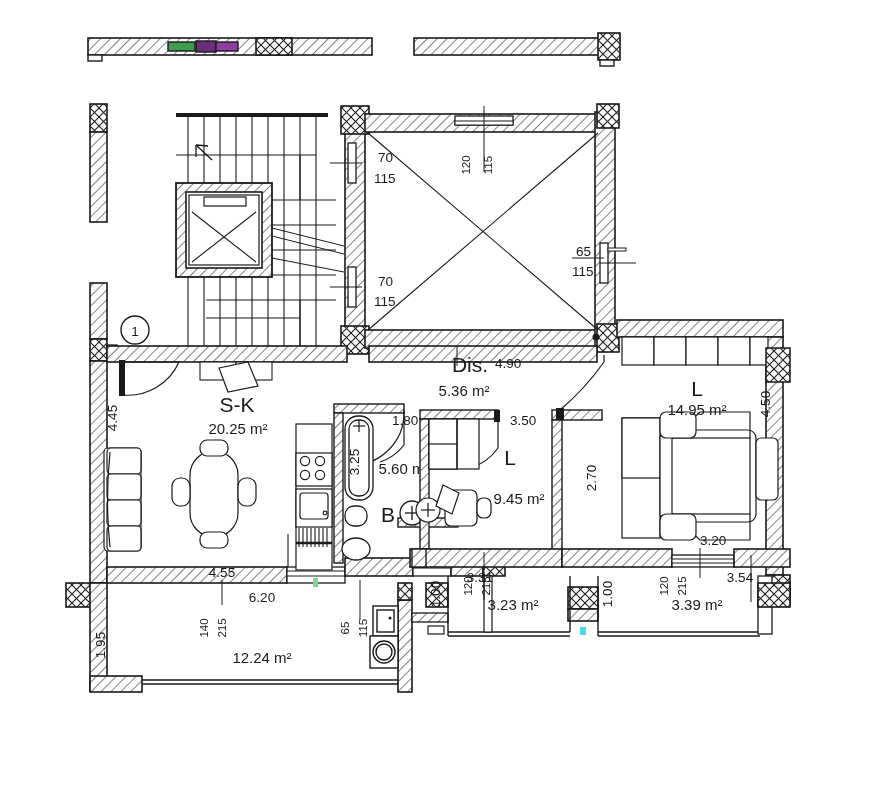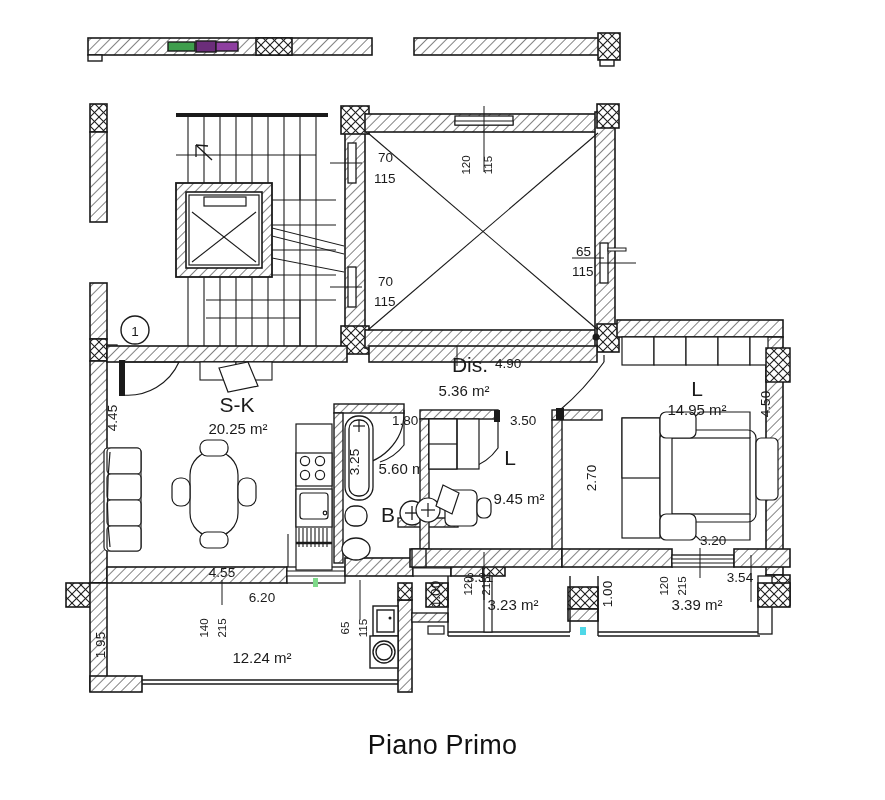--- a/index.html
+++ b/index.html
@@ -390,15 +390,14 @@
   <text class="dim" x="740" y="582" text-anchor="middle">3.54</text>
   <text class="dim" transform="translate(612,594) rotate(-90)" text-anchor="middle">1.00</text>
   <text class="dimS" transform="translate(668,586) rotate(-90)" text-anchor="middle">120</text>
   <text class="dimS" transform="translate(686,586) rotate(-90)" text-anchor="middle">215</text>
   <text class="ra" x="697" y="610" text-anchor="middle">3.39 m²</text>
 
   <rect x="412" y="549" width="14" height="18" fill="url(#hatch)" stroke="#1a1a1a" stroke-width="1.4"></rect>
   <line x1="457" y1="366" x2="457" y2="346" stroke="#1a1a1a" stroke-width="1"></line>
 </svg>
 
-<div class="ttl">Piano Primo</div>
 
 </div>
 
 </body></html>

